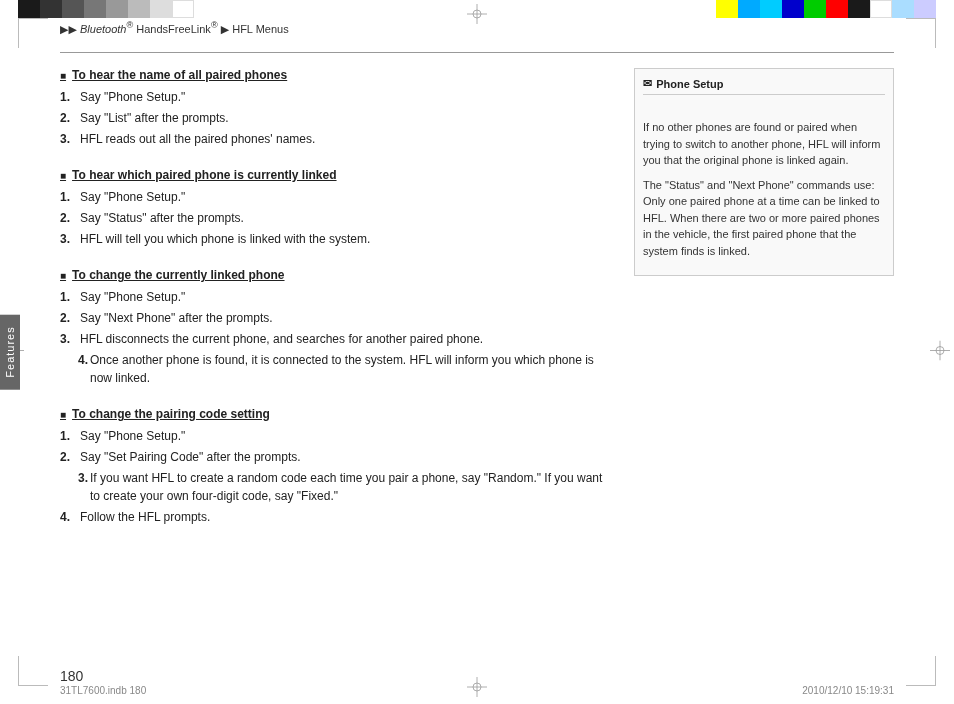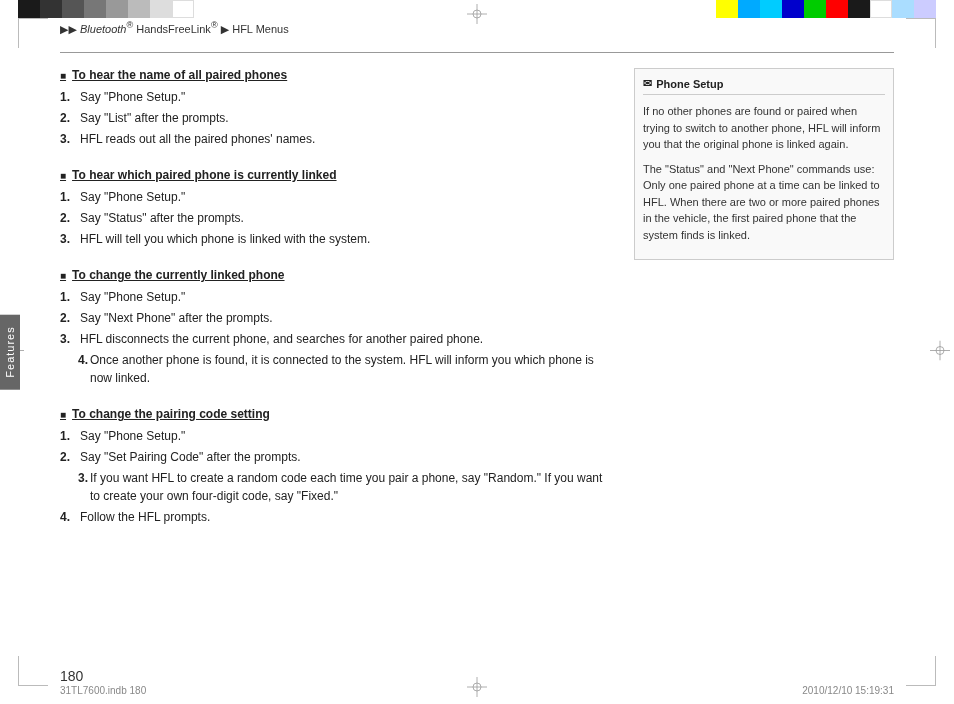--- a/index.html
+++ b/index.html
@@ -89,21 +89,21 @@
       border: 1px solid #ccc;
       background: #f9f9f9;
       padding: 8px;
     }
 
     .note-box-header {
       font-size: 11px;
       font-weight: bold;
       border-bottom: 1px solid #ccc;
       padding-bottom: 4px;
-      margin-bottom: 8px;
+      margin-bottom: 24px;
       display: flex;
       align-items: center;
       gap: 4px;
     }
 
     .note-box-header::before {
       content: '✉';
       font-size: 11px;
     }
 

